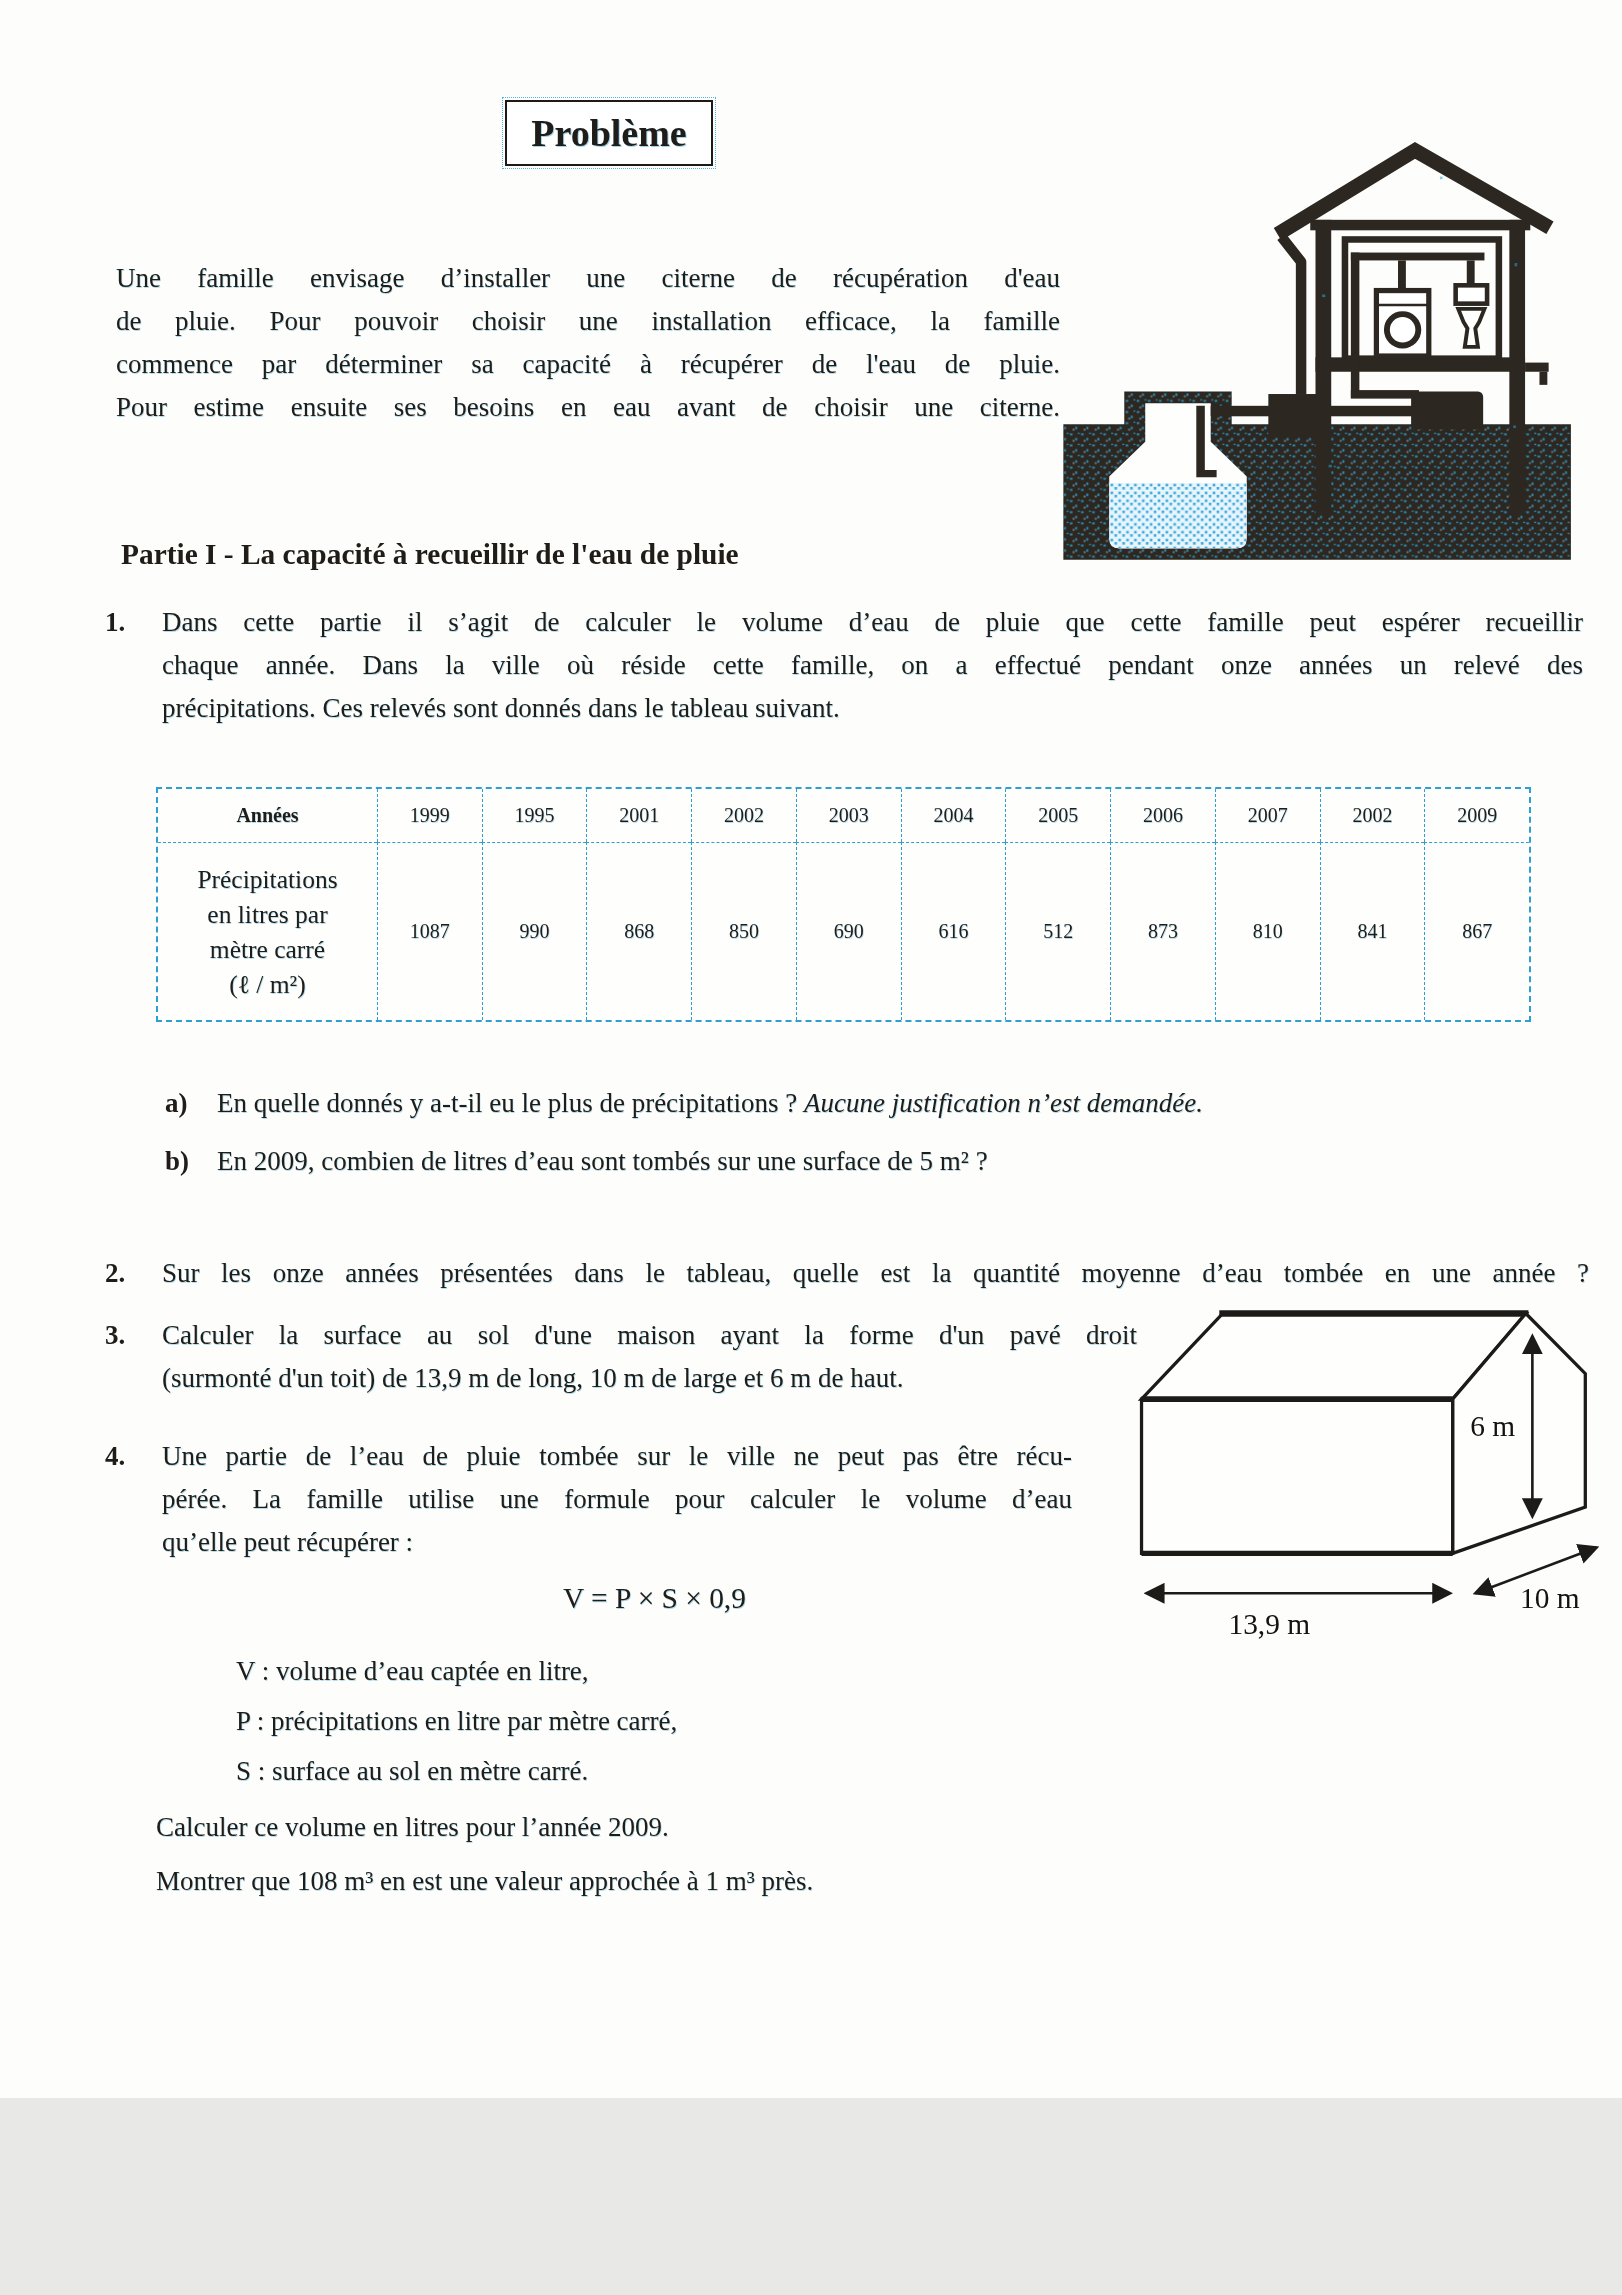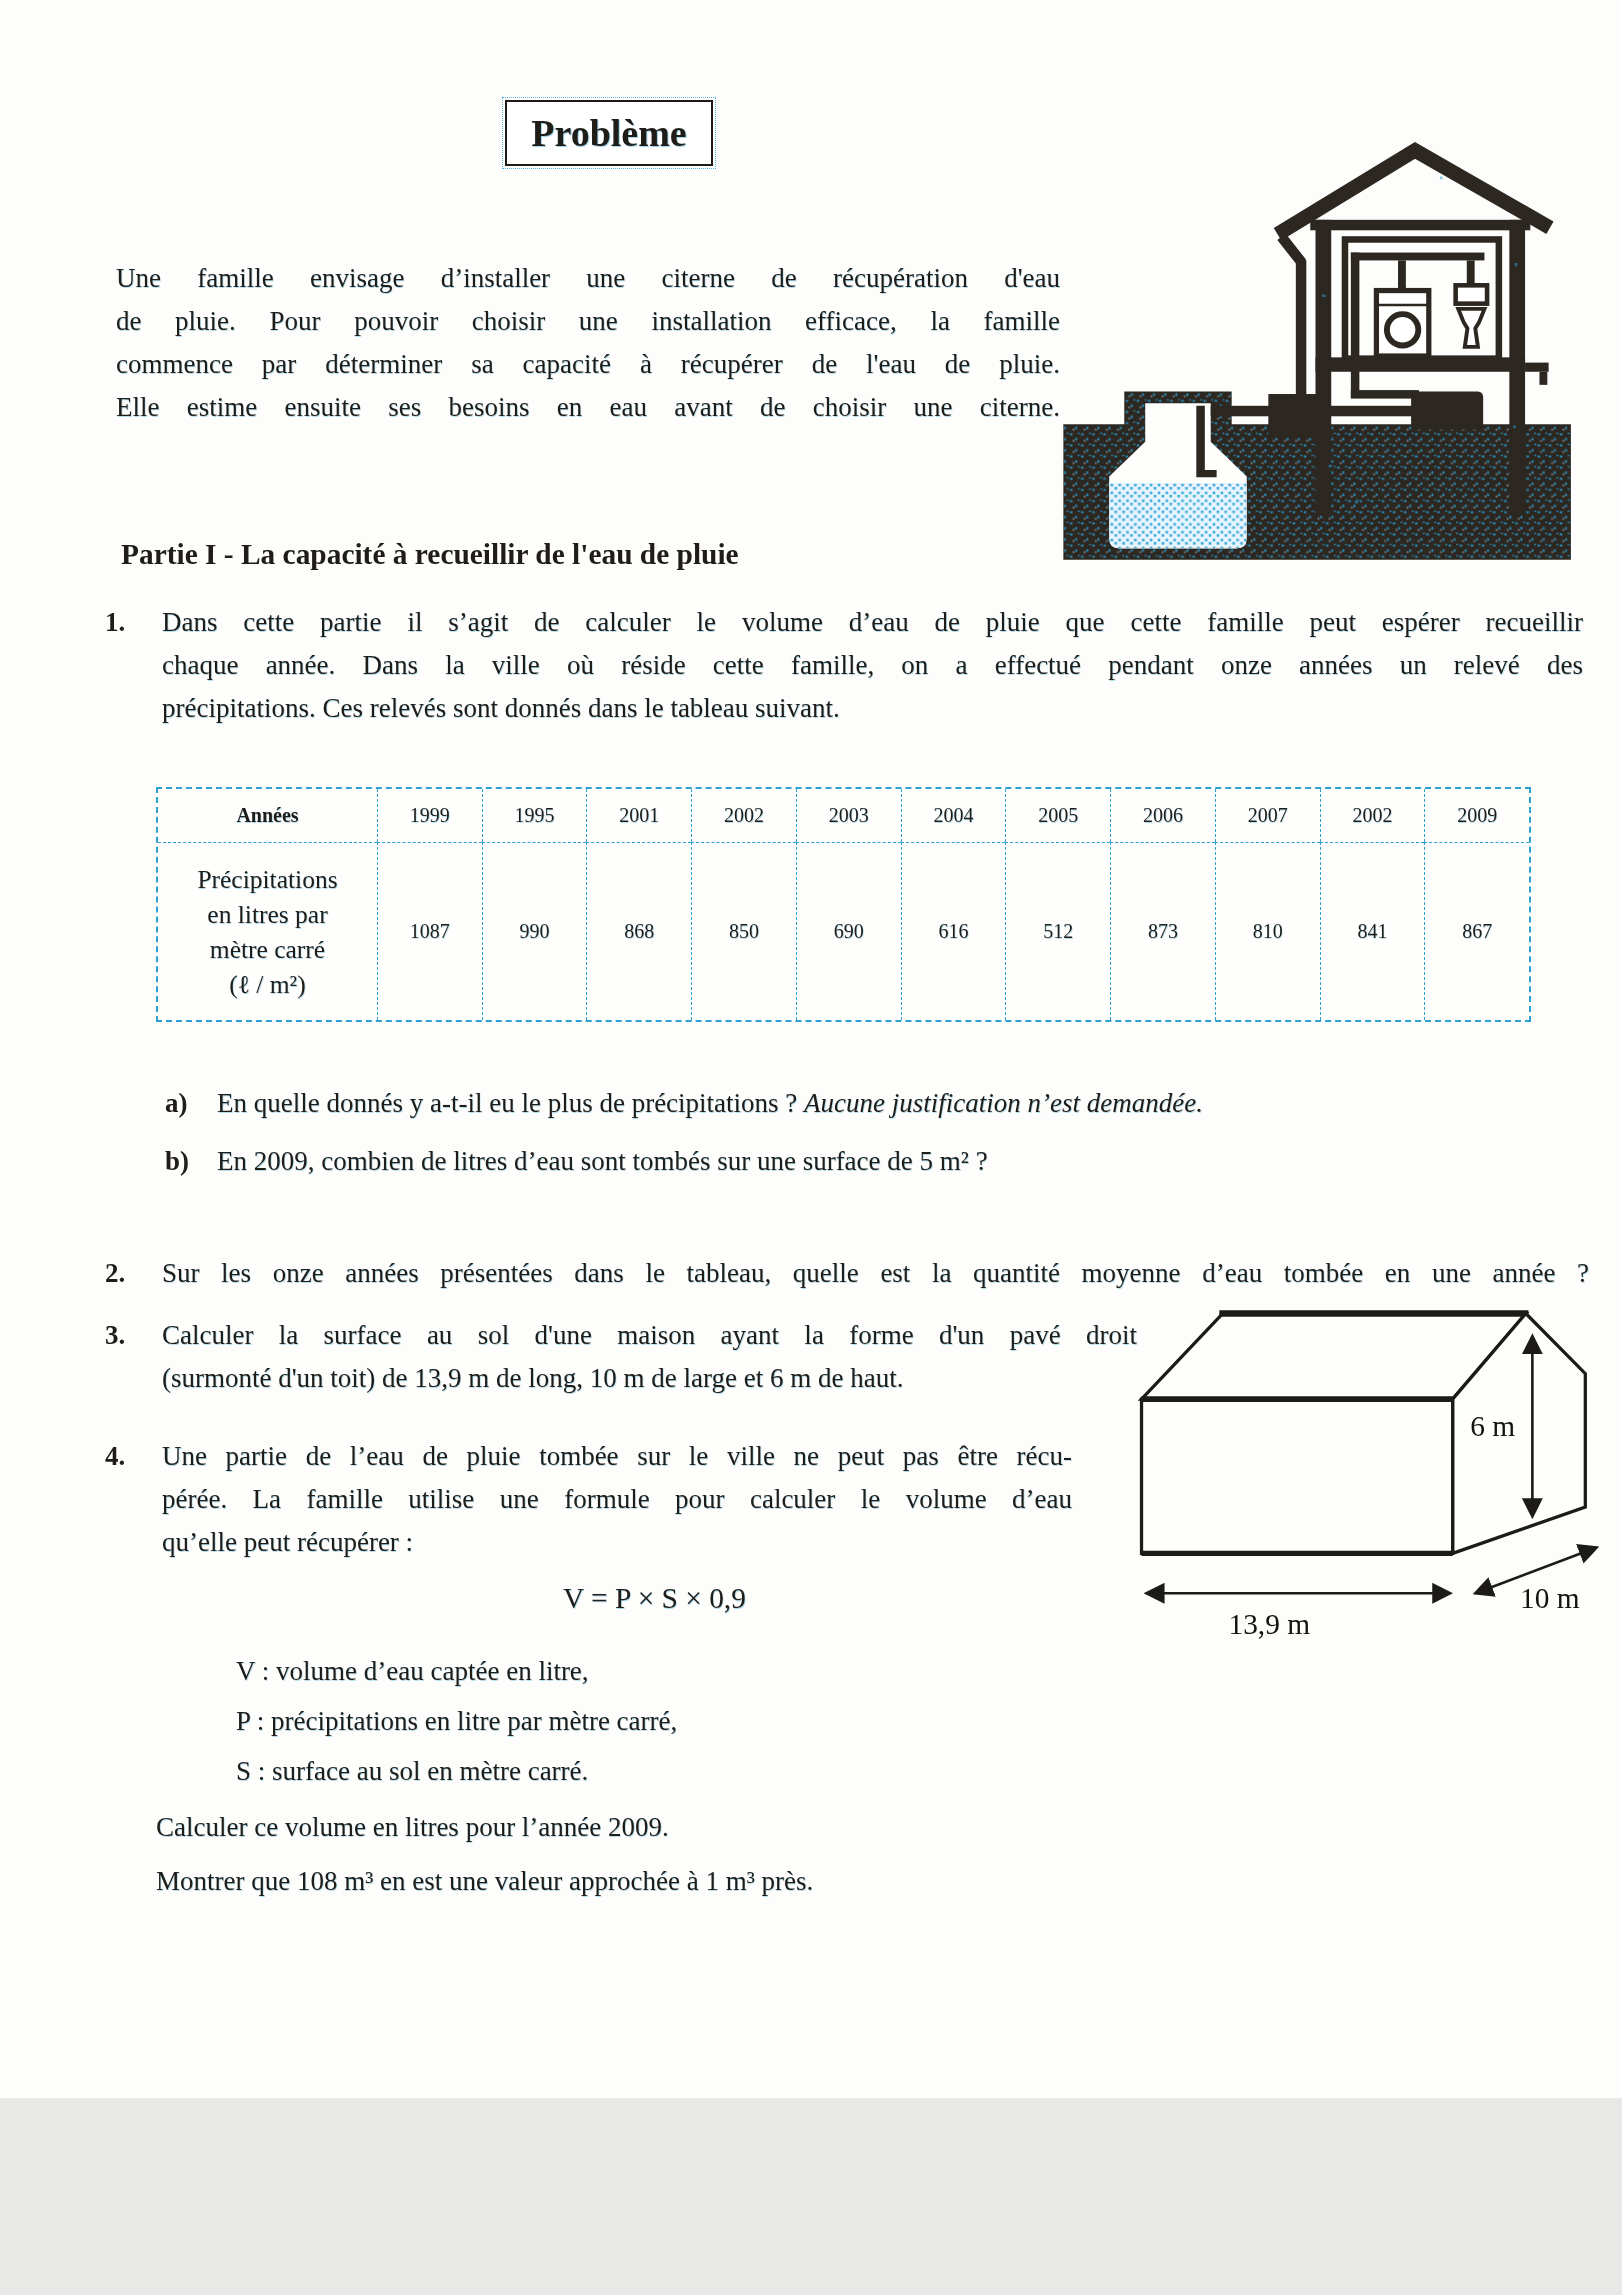--- a/index.html
+++ b/index.html
@@ -77,21 +77,21 @@
 <div class="page">
 
   <div class="abs title-box">
     <span>Problème</span>
   </div>
 
   <div class="abs txt" style="left:108px; top:257px; width:944px;margin-left:8px;">
     <div class="ln jl">Une famille envisage d’installer une citerne de récupération d'eau</div>
     <div class="ln jl">de pluie. Pour pouvoir choisir une installation efficace, la famille</div>
     <div class="ln jl">commence par déterminer sa capacité à récupérer de l'eau de pluie.</div>
-    <div class="ln jl">Elle estime ensuite ses besoins en eau avant de choisir une citerne.</div>
+    <div class="ln jl">Pour estime ensuite ses besoins en eau avant de choisir une citerne.</div>
   </div>
 
   <svg class="abs" style="left:1047px; top:98px;" width="537" height="465" viewBox="0 0 820 710">
     <defs>
       <pattern id="gspeck" width="17" height="17" patternUnits="userSpaceOnUse">
         <rect x="1" y="2" width="4" height="3" fill="#2aa2d8"></rect>
         <rect x="9" y="9" width="3" height="4" fill="#2aa2d8"></rect>
         <rect x="13" y="1" width="3" height="2" fill="#2aa2d8"></rect>
         <rect x="5" y="12" width="3" height="3" fill="#bfe2f3" opacity="0.55"></rect>
       </pattern>

